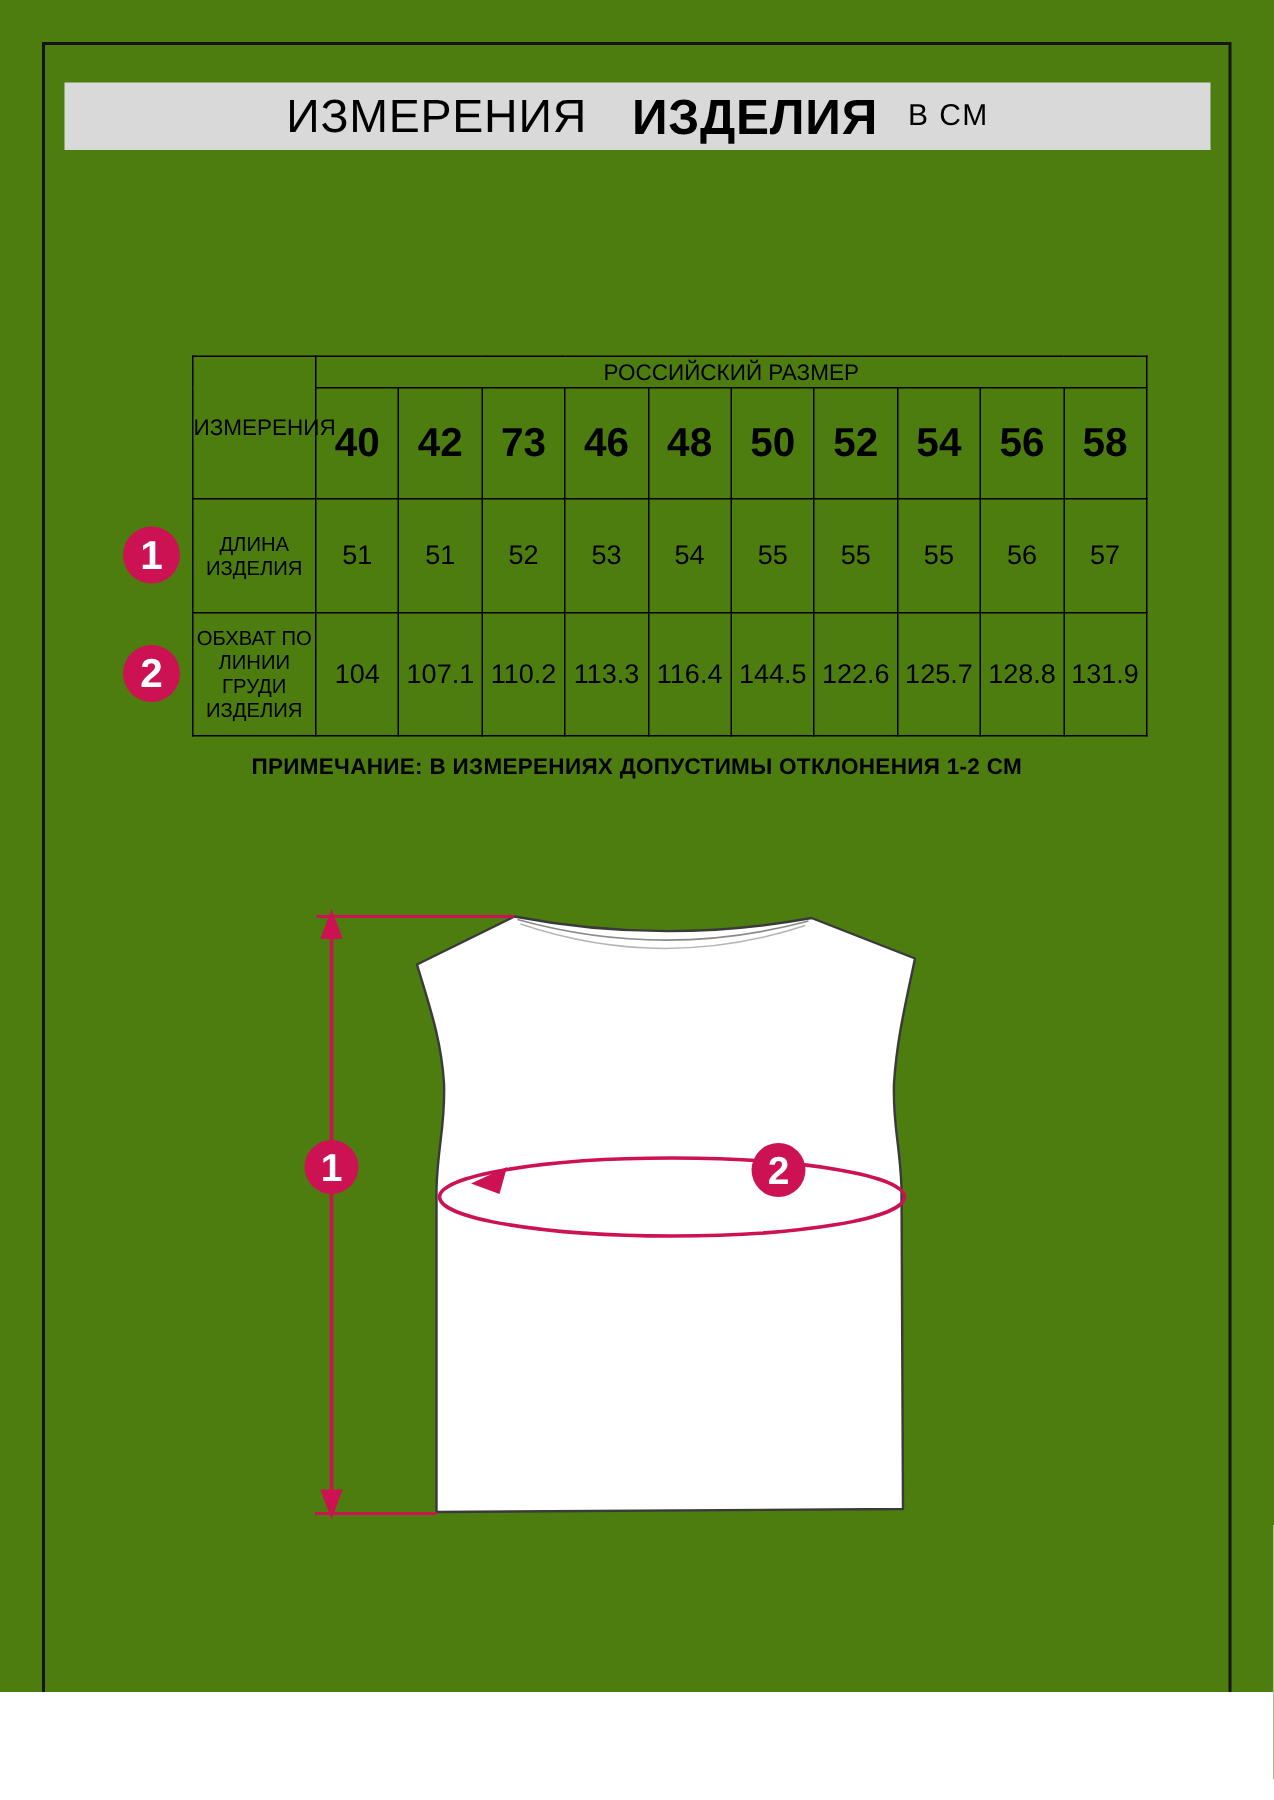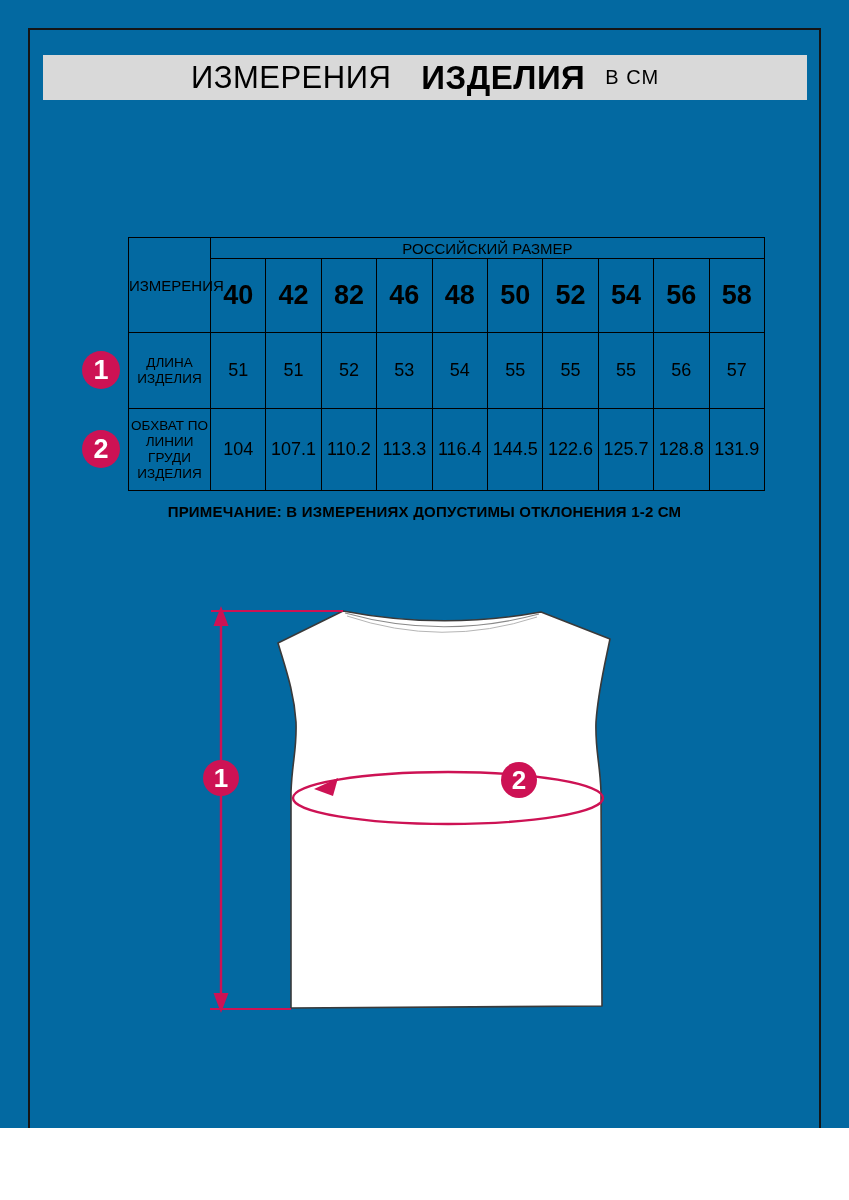--- a/index.html
+++ b/index.html
@@ -1,18 +1,18 @@
 <!DOCTYPE html>
 <html><head>
 <meta charset="utf-8">
 <style>
   * { margin:0; padding:0; box-sizing:border-box; }
   html,body { background:#ffffff; }
   .page {
-    position:relative; width:849px; height:1128px; background:#0369a1;
+    position:relative; width:849px; height:1128px; background:#4d7c0f;
     font-family:"Liberation Sans","DejaVu Sans",sans-serif; color:#000;
     overflow:hidden;
   }
   .frame {
     position:absolute; left:28px; top:28px; width:793px; height:1144px;
     border:2px solid #151515;
   }
   .title-bar {
     position:absolute; left:43px; top:55px; width:764px; height:45px;
     background:#d9d9d9; display:flex; align-items:center; justify-content:center;
@@ -86,21 +86,21 @@
         <col style="width:55.4px">
     </colgroup>
     <tbody>
         <tr>
       <th class="measure-col" rowspan="2">ИЗМЕРЕНИЯ</th>
       <th class="group-header" colspan="10">РОССИЙСКИЙ РАЗМЕР</th>
     </tr>
     <tr class="sizes-row">
       <td>40</td>
       <td>42</td>
-      <td>82</td>
+      <td>73</td>
       <td>46</td>
       <td>48</td>
       <td>50</td>
       <td>52</td>
       <td>54</td>
       <td>56</td>
       <td>58</td>
     </tr>
     <tr class="values-row-1">
       <td class="row-label">ДЛИНА ИЗДЕЛИЯ</td>

